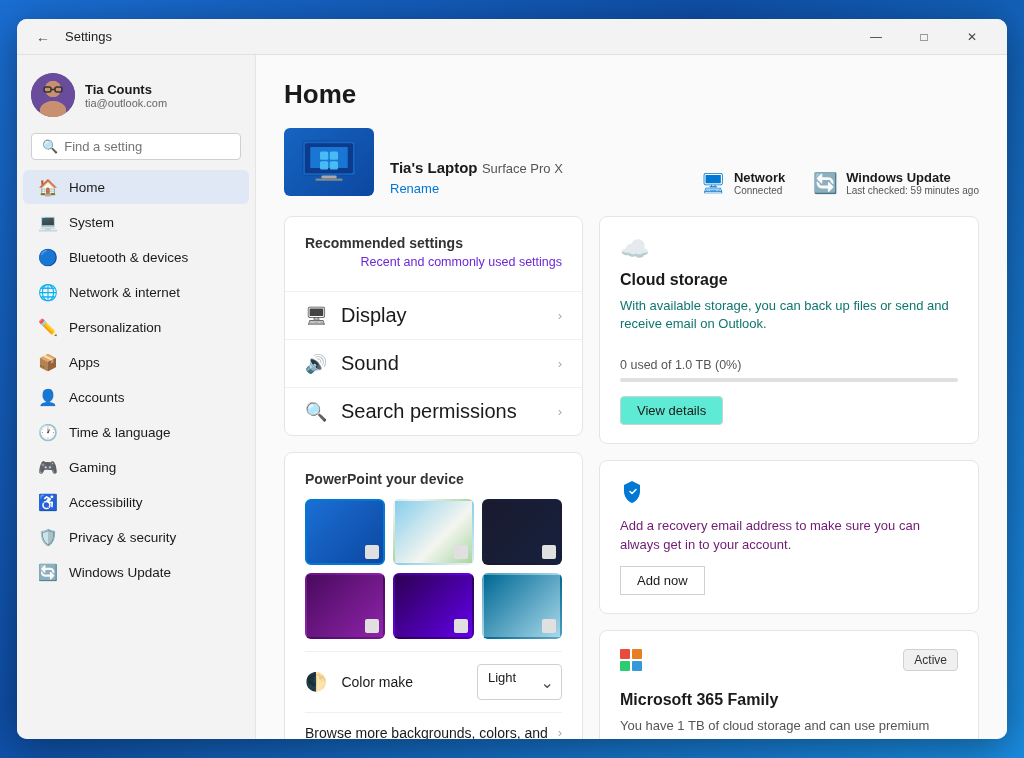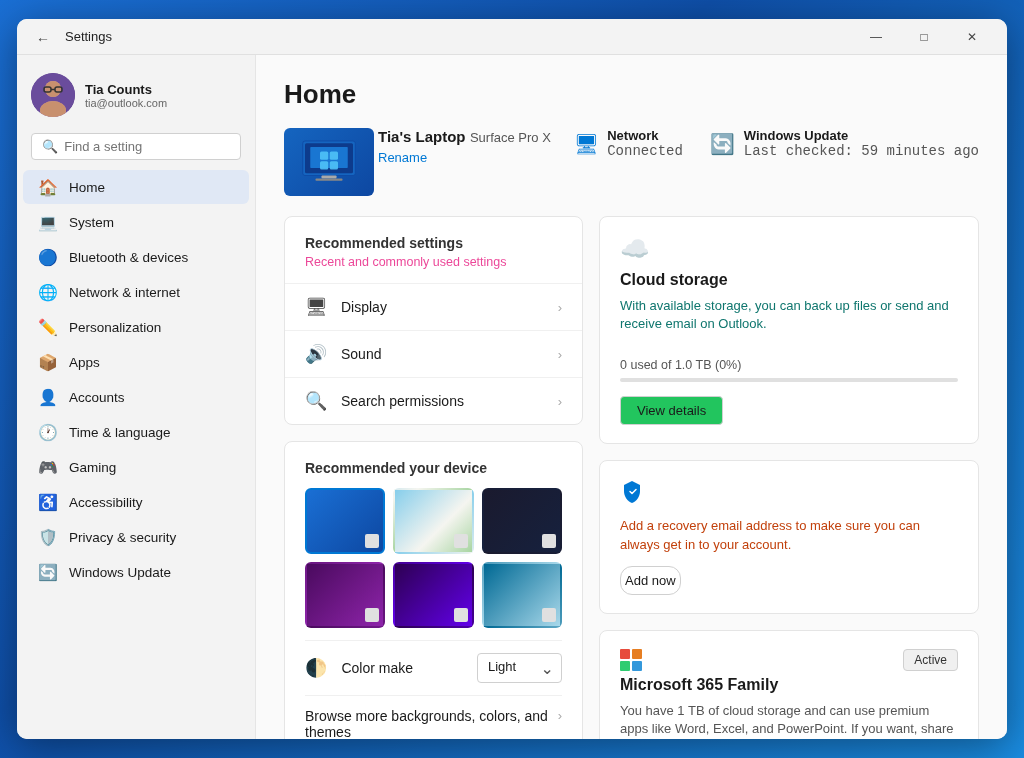--- a/index.html
+++ b/index.html
@@ -139,22 +139,22 @@
     .page-title {
       font-size: 26px;
       font-weight: 600;
       color: #1a1a1a;
       margin-bottom: 18px;
     }
 
     
     .device-card {
       display: flex;
-      align-items: flex-start;
-      gap: 4px;
+      align-items: flex-end;
+      gap: 16px;
       margin-bottom: 20px;
     }
     .device-img {
       width: 90px; height: 68px;
       background: linear-gradient(135deg, #1565c0, #0d47a1);
       border-radius: 6px;
       overflow: hidden;
       display: flex; align-items: center; justify-content: center;
       flex-shrink: 0;
     }
@@ -169,54 +169,54 @@
       gap: 28px;
       margin-left: auto;
     }
     .status-item {
       display: flex; align-items: center; gap: 8px;
       cursor: pointer;
     }
     .status-icon { font-size: 20px; color: #0078d4; }
     .status-text { }
     .status-label { font-size: 13px; font-weight: 600; color: #1a1a1a; }
-    .status-value { font-size: 14px; color: #555; font-family: Liberation Mono, monospace; }
+    .status-value { font-size: 10px; color: #555; }
 
     
     .grid-2col {
       display: grid;
       grid-template-columns: 1fr 380px;
       gap: 16px;
     }
 
     
     .card {
       background: #fff;
       border-radius: 8px;
       padding: 18px 20px;
       border: 1px solid #e5e5e5;
     }
     .card-title { font-size: 14px; font-weight: 600; color: #333; margin-bottom: 4px; }
-    .card-subtitle { font-size: 12.5px; color: #ec4899; margin-bottom: 6px; }
+    .card-subtitle { font-size: 12.5px; color: #6d28d9; margin-bottom: 14px; text-align: right; }
 
     
     .settings-card { padding: 0; overflow: hidden; }
     .settings-card .card-header {
       padding: 18px 20px 8px;
     }
     .settings-item {
       display: flex;
       align-items: center;
       padding: 12px 20px;
       cursor: pointer;
       border-top: 1px solid #f0f0f0;
       transition: background 0.1s;
     }
     .settings-item-icon { font-size: 18px; color: #444; margin-right: 14px; width: 22px; text-align: center; }
-    .settings-item-label { font-size: 14px; color: #1a1a1a; flex: 1; }
+    .settings-item-label { font-size: 20px; color: #1a1a1a; flex: 1; }
     .settings-item-arrow { color: #aaa; font-size: 13px; }
 
     
     .personalize-card { margin-top: 16px; }
     .theme-grid {
       display: grid;
       grid-template-columns: repeat(3, 1fr);
       gap: 8px;
       margin: 12px 0;
     }
@@ -243,21 +243,21 @@
       display: flex;
       align-items: center;
       padding: 12px 0;
       border-top: 1px solid #f0f0f0;
     }
     .color-mode-icon { font-size: 18px; margin-right: 14px; color: #555; }
     .color-mode-label { font-size: 14px; color: #1a1a1a; flex: 1; }
     .color-mode-select {
       border: 1px solid #d0d0d0;
       border-radius: 4px;
-      padding: 5px 28px 8px 10px;
+      padding: 5px 28px 14px 10px;
       font-size: 13px;
       background: #fff;
       cursor: pointer;
       appearance: none;
       color: #1a1a1a;
     }
     .select-wrapper { position: relative; }
     .select-wrapper::after {
       content: '⌄';
       position: absolute;
@@ -291,44 +291,44 @@
       margin-bottom: 14px;
     }
     .storage-bar-fill {
       height: 100%;
       background: #0078d4;
       border-radius: 2px;
       width: 0%;
     }
     .view-details-btn {
       border: 1px solid #d0d0d0;
-      background: #22c55e;
+      background: #5eead4;
       padding: 6px 16px;
       border-radius: 4px;
       font-size: 13px;
       cursor: pointer;
       color: #1a1a1a;
     }
 
     .account-card {}
     .account-shield { font-size: 22px; color: #0078d4; margin-bottom: 8px; }
     .account-title { font-size: 16px; font-weight: 600; color: #1a1a1a; margin-bottom: 8px; }
-    .account-desc { font-size: 13px; color: #c2410c; line-height: 1.4; margin-bottom: 12px; }
+    .account-desc { font-size: 13px; color: #701a75; line-height: 1.4; margin-bottom: 12px; }
     .add-now-btn {
       border: 1px solid #d0d0d0;
       background: #fff;
-      padding: 6px 4px;
-      border-radius: 12px;
+      padding: 6px 16px;
+      border-radius: 0;
       font-size: 13px;
       cursor: pointer;
       color: #1a1a1a;
     }
 
     .ms365-card { position: relative; }
-    .ms365-header { display: flex; align-items: center; justify-content: space-between; margin-bottom: 5px; }
+    .ms365-header { display: flex; align-items: center; justify-content: space-between; margin-bottom: 20px; }
     .ms365-logo { display: flex; gap: 2px; flex-wrap: wrap; width: 22px; height: 22px; }
     .ms365-logo span { display: block; width: 10px; height: 10px; border-radius: 1px; }
     .active-badge {
       background: #f0f0f0;
       border: 1px solid #d0d0d0;
       padding: 3px 10px;
       border-radius: 4px;
       font-size: 12px;
       color: #333;
     }
@@ -502,21 +502,21 @@
               <span class="settings-item-arrow">›</span>
             </div>
             <div class="settings-item">
               <span class="settings-item-icon">🔍</span>
               <span class="settings-item-label">Search permissions</span>
               <span class="settings-item-arrow">›</span>
             </div>
           </div>
 
           <div class="card personalize-card" style="margin-top:16px;">
-            <div class="card-title">Recommended your device</div>
+            <div class="card-title">PowerPoint your device</div>
             <div class="theme-grid">
               <div class="theme-item theme-blue selected">
                   <span></span>
                 </div>
               <div class="theme-item theme-nature">
                   <span></span>
                 </div>
               <div class="theme-item theme-dark">
                   <span></span>
                 </div>

